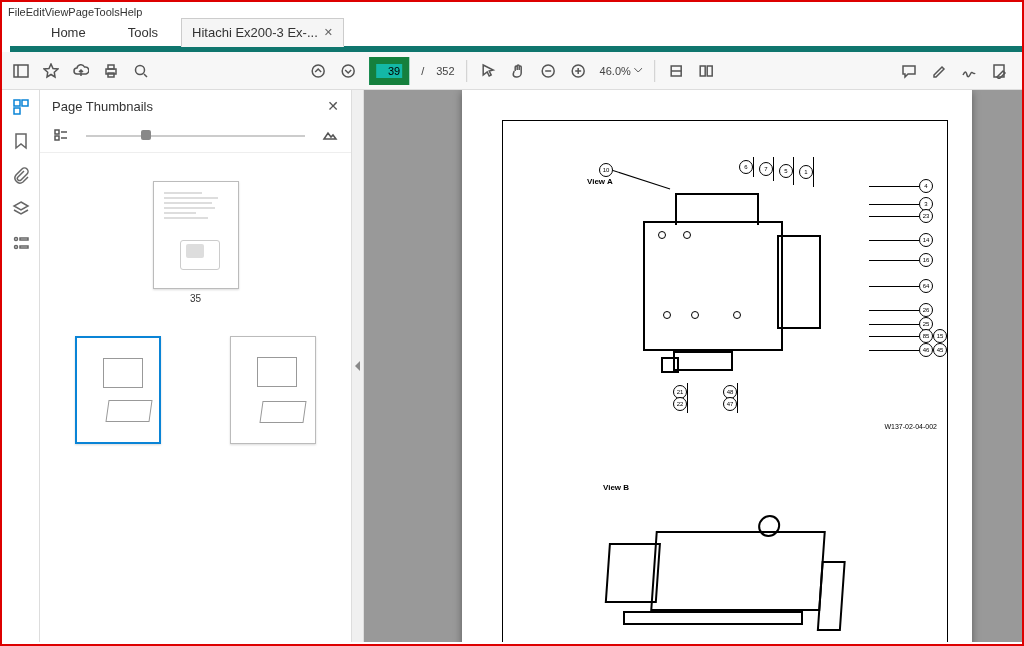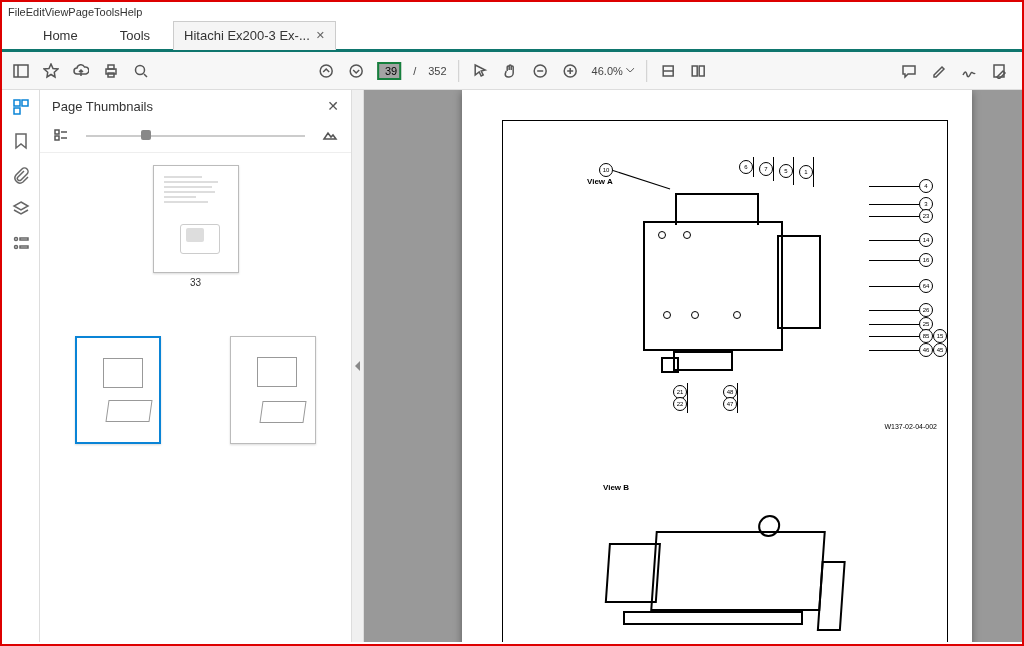--- a/index.html
+++ b/index.html
@@ -1,30 +1,30 @@
 <!DOCTYPE html>
 <html><head>
 <meta charset="utf-8">
 <style>
 * { margin:0; padding:0; box-sizing:border-box; font-family:"Segoe UI",Arial,sans-serif; }
 body { width:1024px; height:646px; overflow:hidden; background:#fff; border:2px solid #d00; }
 .menubar { height:20px; display:flex; align-items:center; padding:0 6px; font-size:11px; color:#333; }
 .menubar span { cursor:default; }
-.tabbar { height:30px; display:flex; align-items:flex-end; padding:0 22px; border-bottom:3px solid #0f766e; gap:4px; }
+.tabbar { height:30px; display:flex; align-items:flex-end; padding:0 22px; border-bottom:6px solid #0f766e; gap:4px;margin-left:8px; }
 .tab { padding:6px 18px; font-size:13px; color:#333; cursor:default; border:1px solid transparent; border-bottom:none; }
 .tab.doc { background:#f5f5f5; border:1px solid #ccc; border-bottom:1px solid #f5f5f5; margin-bottom:-1px; display:flex; align-items:center; gap:6px; padding:6px 10px; }
 .tab.doc .x { font-size:11px; color:#666; }
 .toolbar { height:38px; background:#f7f7f7; border-bottom:1px solid #ddd; display:flex; align-items:center; padding:0 10px; position:relative; }
 .tb-left, .tb-center, .tb-right { display:flex; align-items:center; gap:12px; }
 .tb-center { position:absolute; left:50%; transform:translateX(-50%); }
 .tb-right { position:absolute; right:14px; }
 .tb-sep { width:1px; height:22px; background:#ccc; }
 .icon { width:18px; height:18px; display:flex; align-items:center; justify-content:center; color:#555; }
 .icon svg { width:16px; height:16px; stroke:#555; stroke-width:1.5; fill:none; }
-.pginput { width:24px; text-align:right; border:2px solid #15803d; padding:1px 2px; font-size:11px; background:#a3a3a3; }
+.pginput { width:40px; text-align:right; border:7px solid #15803d; padding:1px 2px; font-size:11px; background:#14b8a6; }
 .pgtotal { font-size:11px; color:#444; }
 .zoom { font-size:11px; color:#444; display:flex; align-items:center; gap:3px; }
 .body { display:flex; height:calc(100% - 90px); }
 .rail { width:38px; background:#fff; border-right:1px solid #ddd; display:flex; flex-direction:column; align-items:center; padding-top:8px; gap:16px; }
 .rail .ri { width:18px; height:18px; }
 .rail .ri svg { width:18px; height:18px; stroke:#666; fill:none; stroke-width:1.5; }
 .rail .ri.active svg { stroke:#0a84d6; }
 .sidepanel { width:312px; background:#fff; border-right:1px solid #ddd; display:flex; flex-direction:column; }
 .sp-head { display:flex; align-items:center; justify-content:space-between; padding:8px 12px; font-size:13px; color:#333; }
 .sp-head .x { font-size:14px; color:#555; }
@@ -271,38 +271,38 @@
         </div>
       <div class="slider"></div>
       <div class="icon">
           <svg viewBox="0 0 16 16" fill="#555">
             <path d="M2 12l4-6 3 4 2-2 3 4z"></path>
           </svg>
         </div>
     </div>
     <div class="thumbs" id="thumbs">
         <div class="thumbs-row">
+        </div>
+        <div class="thumbs-row">
           <div class="thumb">
             <div class="thumb-page">
               <div class="thumb-content">
                 <div class="tc-lines">
                   <span></span>
                   <span></span>
                   <span></span>
                   <span></span>
                   <span></span>
                   <span></span>
                 </div>
                 <div class="tc-diagram"></div>
               </div>
             </div>
-            <div class="thumb-label">33</div>
+            <div class="thumb-label">35</div>
           </div>
-        </div>
-        <div class="thumbs-row">
         </div>
         <div class="thumbs-row">
         </div>
         <div class="thumbs-row">
           <div class="thumb">
             <div class="thumb-page sel">
               <div class="thumb-content">
                 <div class="tc-pump"></div>
               </div>
             </div>

